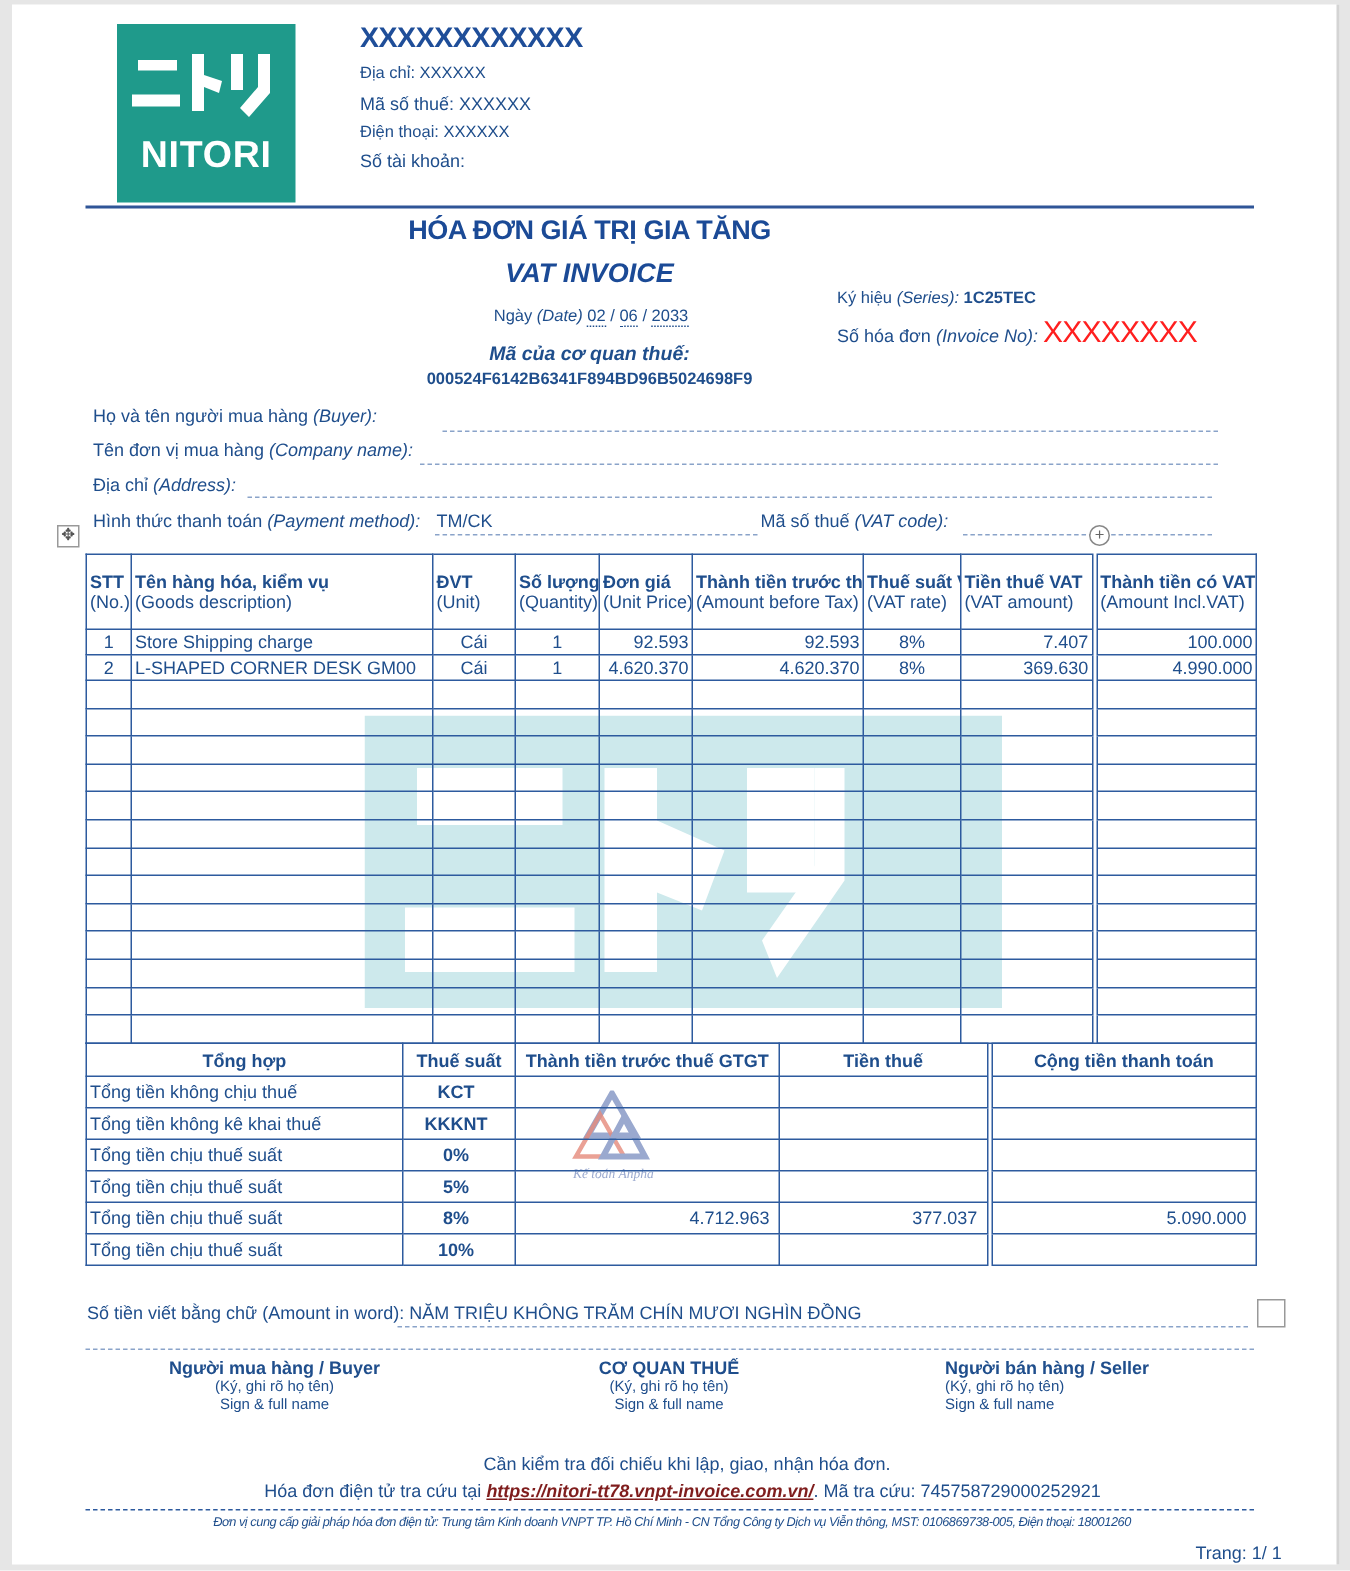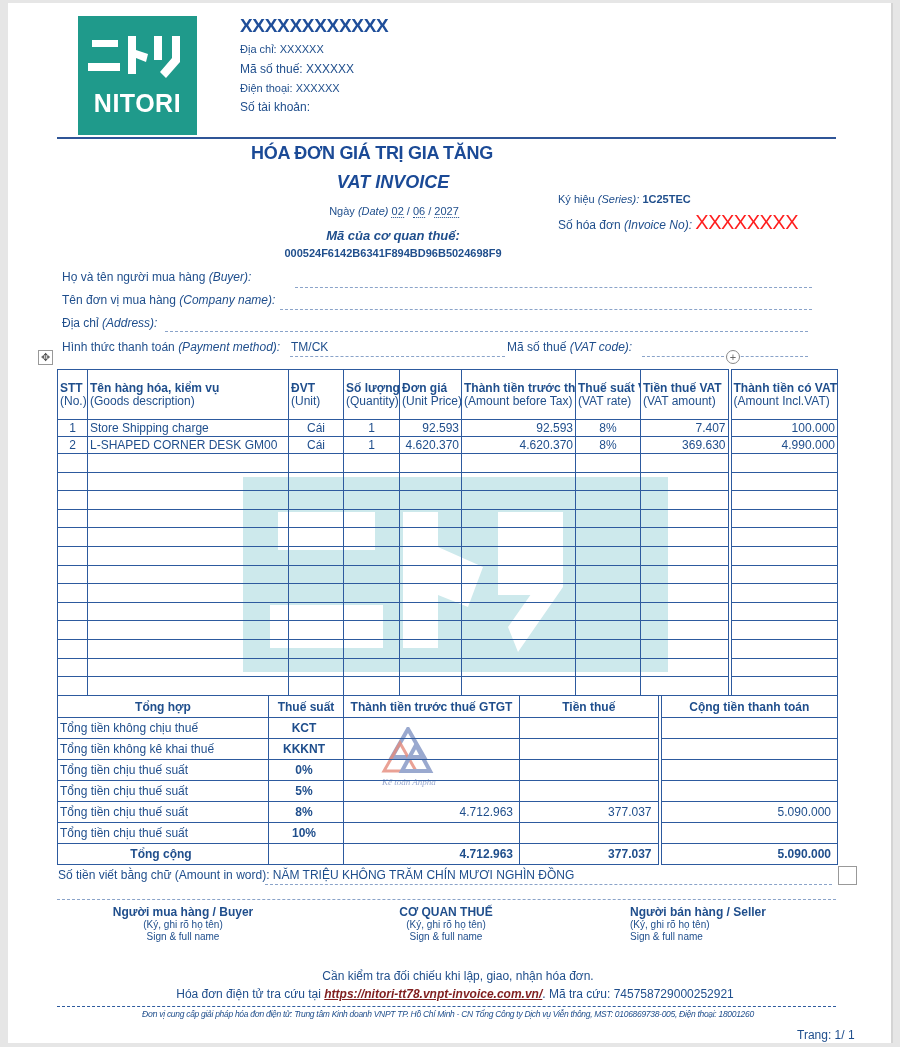--- a/index.html
+++ b/index.html
@@ -7,21 +7,21 @@
   .page{position:absolute;left:8px;top:3px;width:883px;height:1040px;background:#fff;border-right:2px solid #d4d4d4;}
   .abs{position:absolute;white-space:nowrap;}
   .logo{position:absolute;left:78px;top:16px;width:119px;height:119px;background:#1f9a8b;}
   .logo-word{position:absolute;left:0;width:119px;top:73px;text-align:center;color:#fff;font-weight:bold;font-size:25px;letter-spacing:0.5px;}
   .seller-name{left:240px;top:15px;font-size:19px;font-weight:bold;color:#1f4e99;letter-spacing:-0.3px;}
   .s11{font-size:11px;}
   .s12{font-size:12px;}
   .b{font-weight:bold;}
   .i{font-style:italic;}
   .hr-top{position:absolute;left:57px;top:137px;width:779px;height:0;border-top:2px solid #2f5597;}
-  .title{left:372px;transform:translateX(-50%);top:143px;font-size:18px;font-weight:bold;color:#1b4a96;letter-spacing:-0.3px;}
+  .title{left:393px;transform:translateX(-50%);top:143px;font-size:18px;font-weight:bold;color:#1b4a96;letter-spacing:-0.3px;}
   .subtitle{left:393px;transform:translateX(-50%);top:172px;font-size:18px;font-weight:bold;font-style:italic;color:#1b4a96;}
   .center{transform:translateX(-50%);}
   .dot{position:absolute;height:0;border-top:1px dashed #8aa3c9;}
   .red{color:#ff1f1f;font-size:20px;font-weight:normal;letter-spacing:-0.5px;}
   table{border-collapse:collapse;position:absolute;table-layout:fixed;}
   td,th{border:1px solid #2d5a9e;padding:0 2px;font-size:12px;color:#1f4e8c;overflow:hidden;white-space:nowrap;}
   .main th{font-weight:normal;line-height:13px;text-align:left;vertical-align:middle;}
   .main td{height:16px;line-height:15px;}
   .main tr.empty td{height:17.6px;}
   .r{text-align:right;}
@@ -59,21 +59,21 @@
 <div class="abs s12" style="left:240px;top:100px">Số tài khoản:</div>
 <div class="hr-top"></div>
 
 <div class="abs title">HÓA ĐƠN GIÁ TRỊ GIA TĂNG</div>
 <div class="abs subtitle">VAT INVOICE</div>
 <div class="abs s11 center" style="left:394px;top:205px">
   <span>Ngày</span>
   <span class="i">(Date)</span>
   <span style="border-bottom:1px dotted #1f4e8c">02</span> /
   <span style="border-bottom:1px dotted #1f4e8c">06</span> /
-  <span style="border-bottom:1px dotted #1f4e8c">2027</span>
+  <span style="border-bottom:1px dotted #1f4e8c">2033</span>
 </div>
 <div class="abs s12 b i center" style="left:393px;top:228px;font-size:13px">Mã của cơ quan thuế:</div>
 <div class="abs s11 b center" style="left:393px;top:247px">000524F6142B6341F894BD96B5024698F9</div>
 
 <div class="abs s11" style="left:558px;top:193px">
   <span>Ký hiệu</span>
   <span class="i">(Series):</span>
   <span class="b">1C25TEC</span>
 </div>
 <div class="abs s12" style="left:558px;top:211px">
@@ -378,27 +378,20 @@
         <td class="r" style="padding-right:6px">377.037</td>
         <td class="r dbl" style="padding-right:6px">5.090.000</td>
       </tr>
       <tr>
         <td class="" style="padding-right:6px">Tổng tiền chịu thuế suất</td>
         <td class="c b" style="padding-right:6px">10%</td>
         <td class="r" style="padding-right:6px"></td>
         <td class="r" style="padding-right:6px"></td>
         <td class="r dbl" style="padding-right:6px"></td>
       </tr>
-      <tr>
-        <td class="b c" style="padding-right:6px">Tổng cộng</td>
-        <td class="b c b" style="padding-right:6px"></td>
-        <td class="b r" style="padding-right:6px">4.712.963</td>
-        <td class="b r" style="padding-right:6px">377.037</td>
-        <td class="b r dbl" style="padding-right:6px">5.090.000</td>
-      </tr>
     </tbody>
 </table>
 
 <div class="abs s12" style="left:58px;top:868px">
   <span>Số tiền viết bằng chữ (Amount in word):</span>
   <span>NĂM TRIỆU KHÔNG TRĂM CHÍN MƯƠI NGHÌN ĐỒNG</span>
 </div>
 <div class="dot" style="left:265px;top:884px;width:567px"></div>
 <div class="chk"></div>
 <div class="dot" style="left:57px;top:899px;width:779px"></div>

